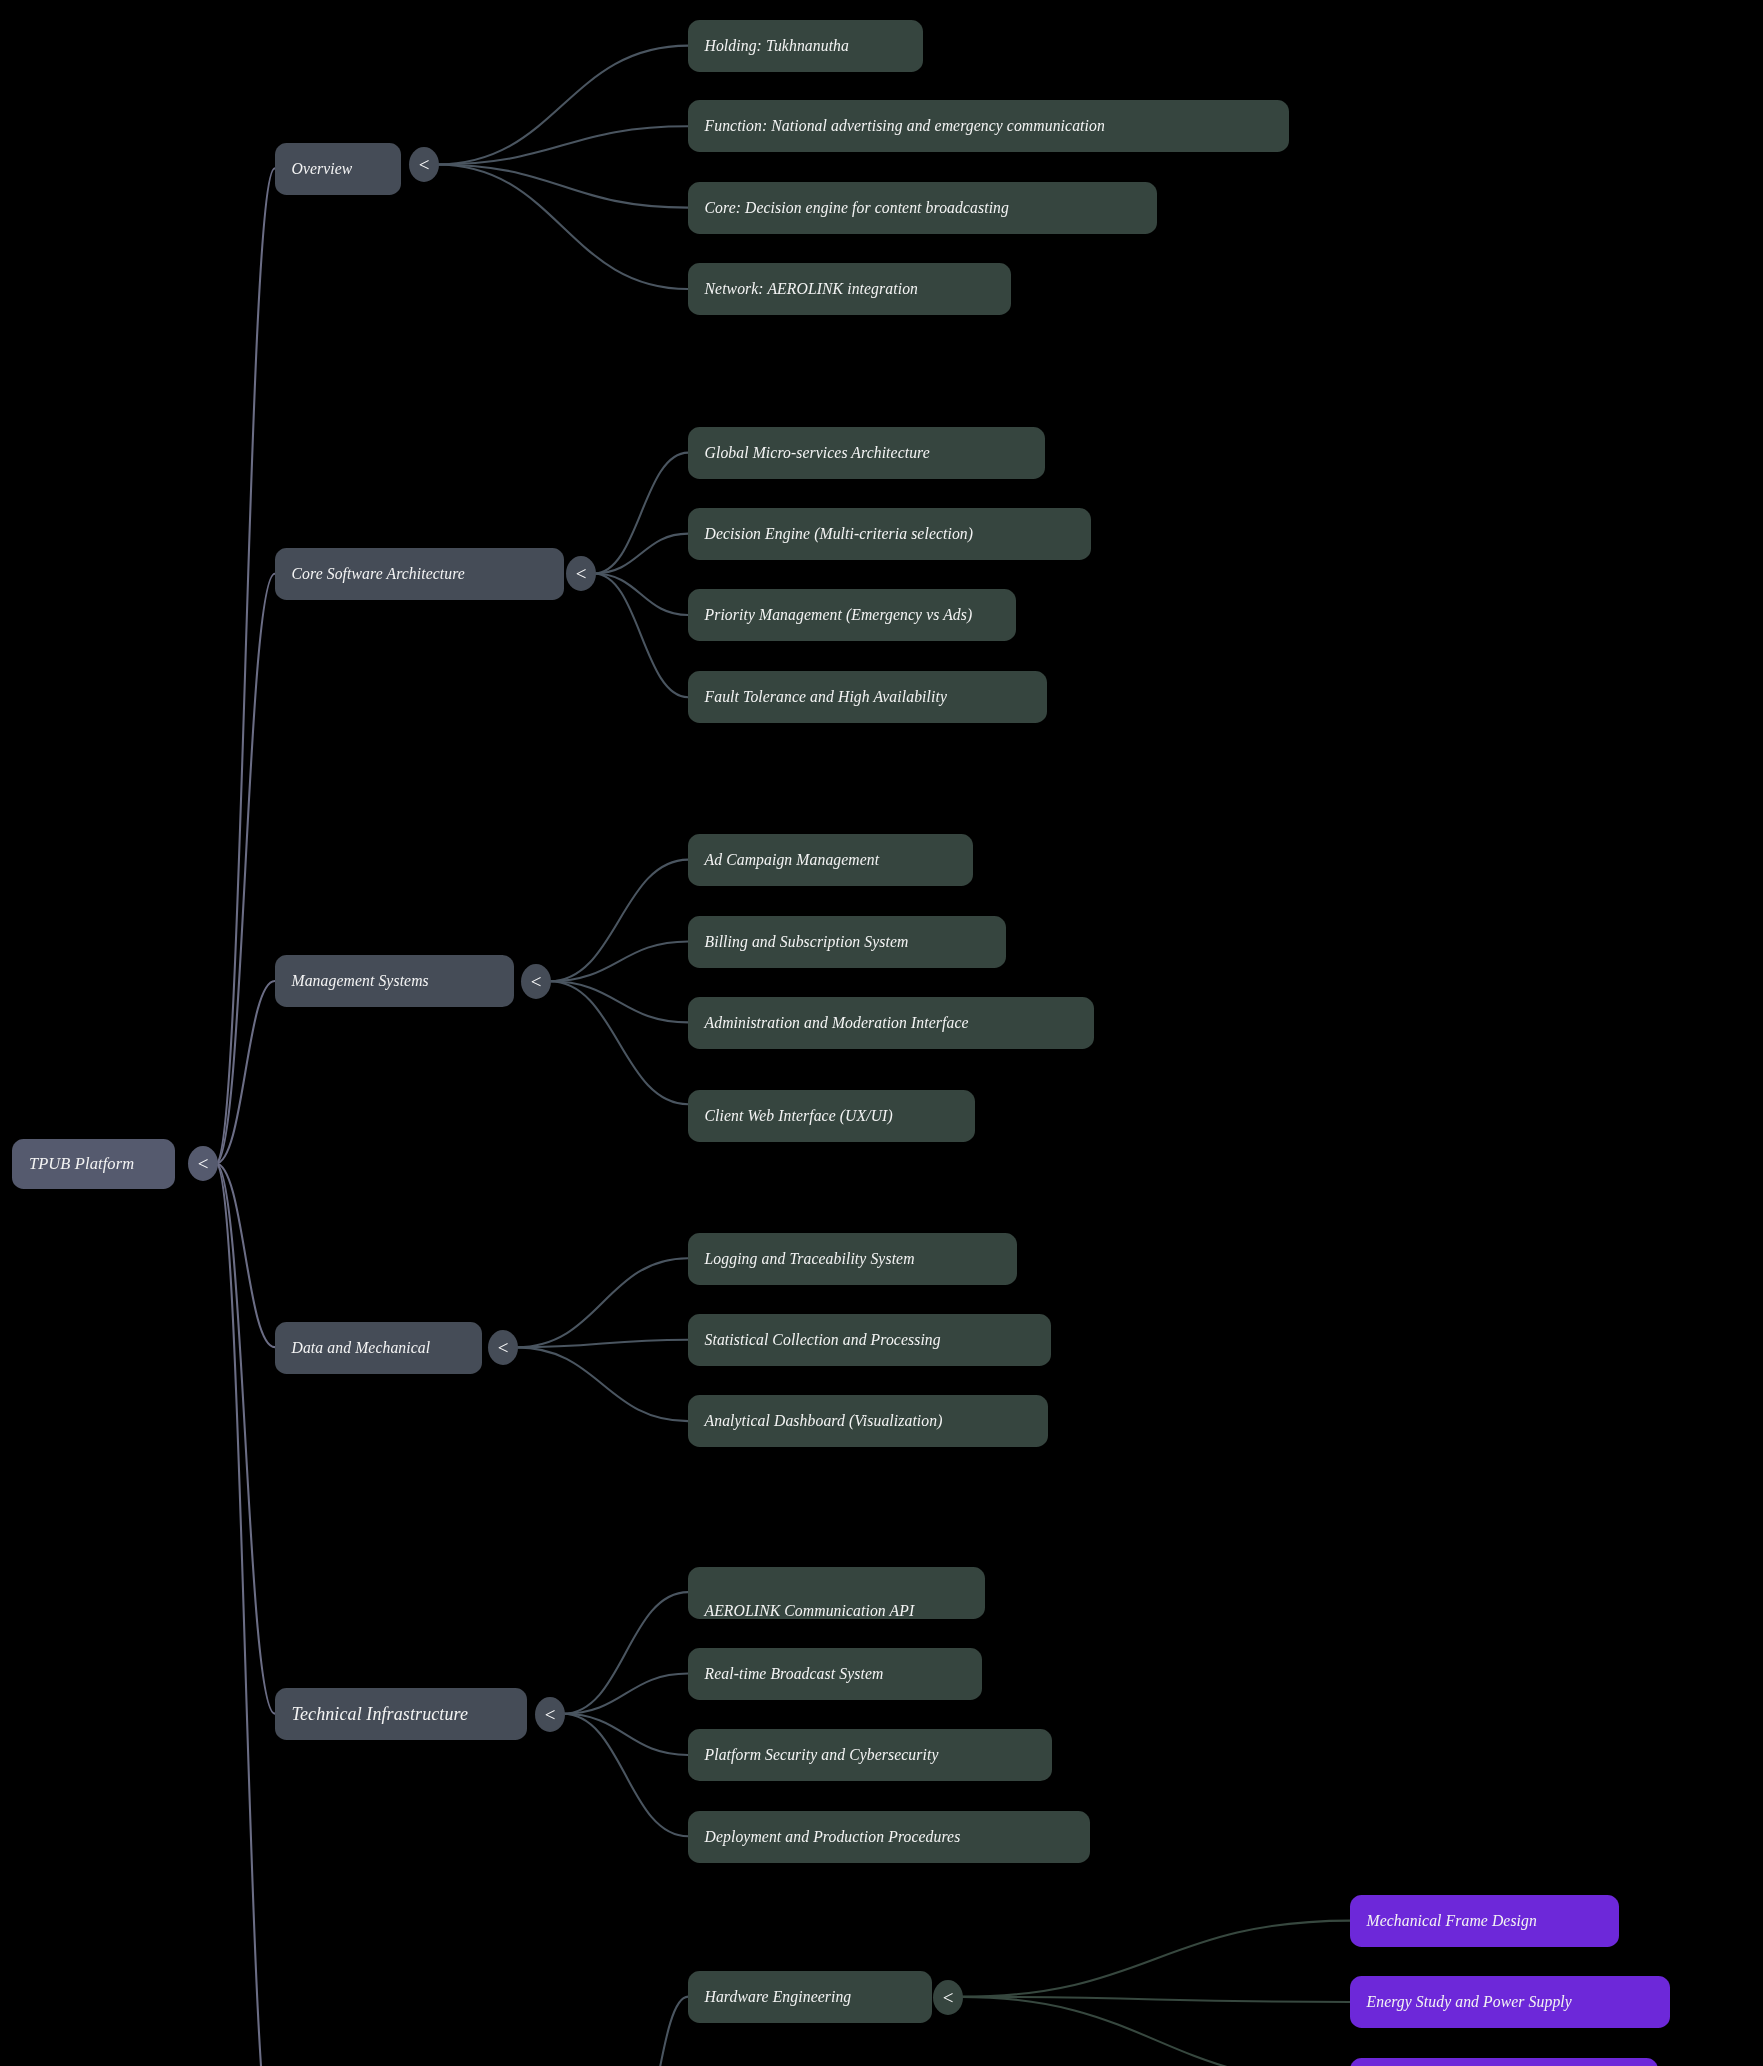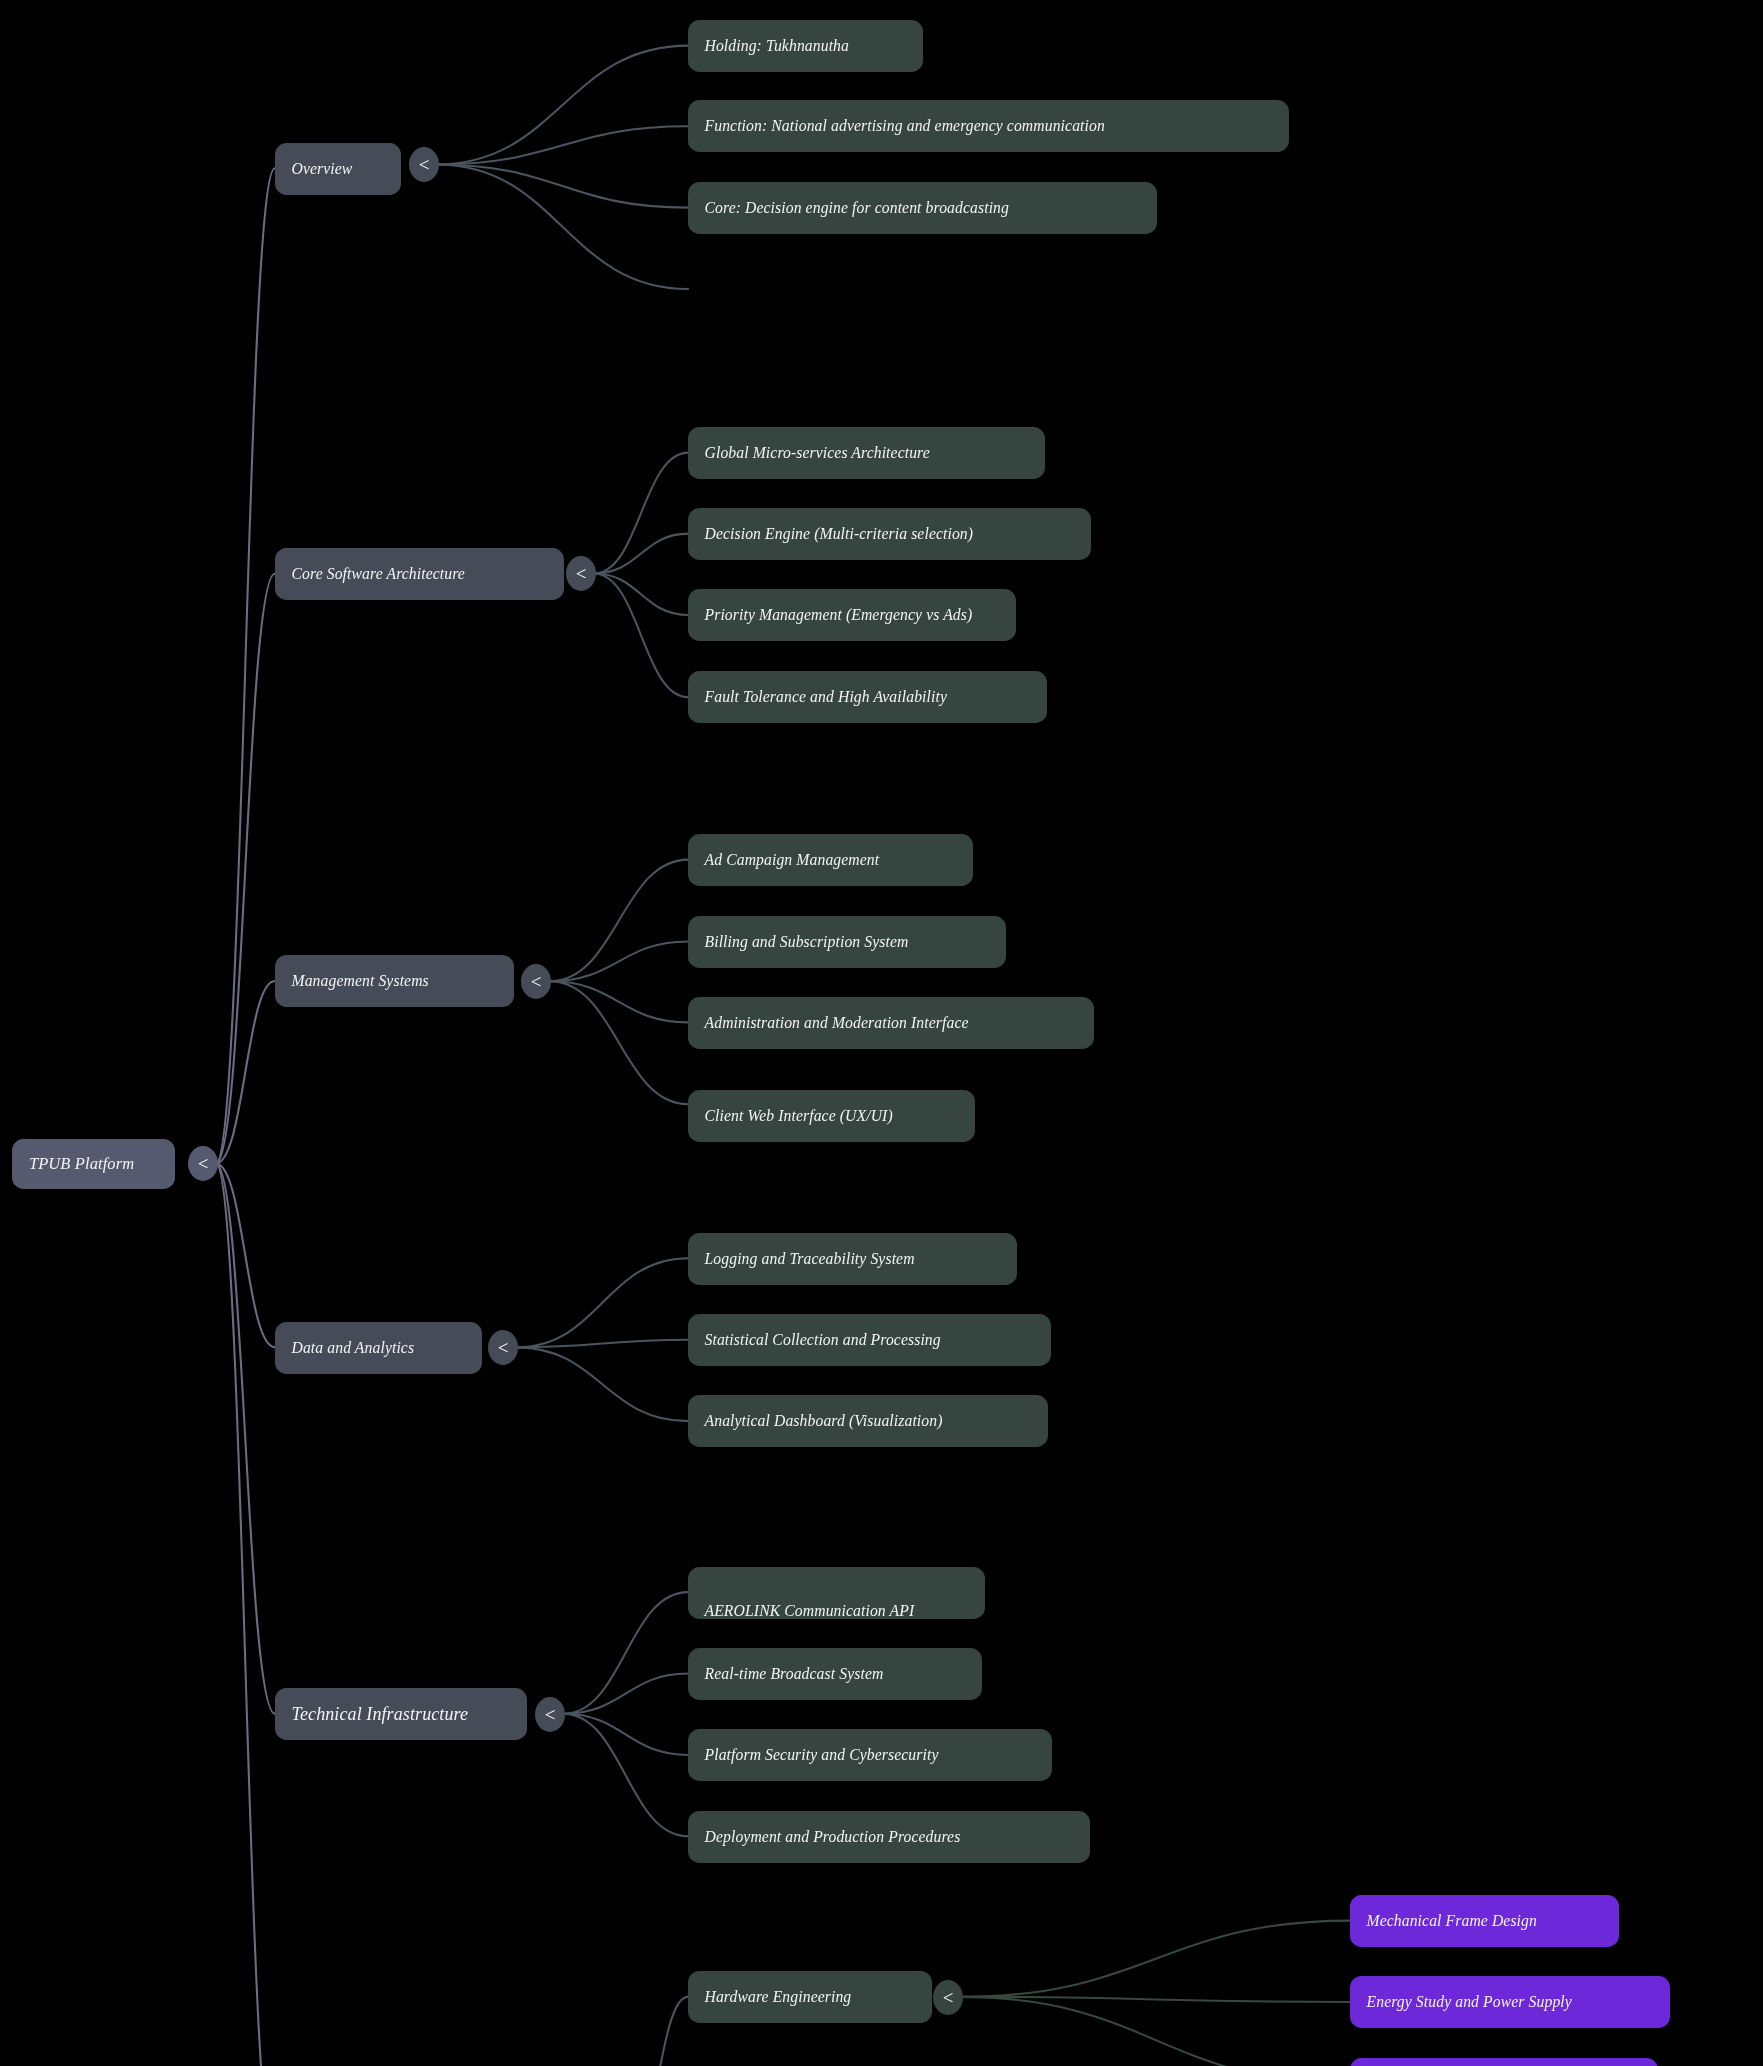--- a/index.html
+++ b/index.html
@@ -105,20 +105,23 @@
     <div class="toggle toggle-l1" style="left: 409px; top: 147px; width: 30px; height: 35px; font-size: 19px;">&lt;</div>
     <div class="node node-l2" style="left: 688px; top: 20px; width: 235px; height: 52px;">
       <span class="node-label" style="font-size: 15.7px;">Holding: Tukhnanutha</span>
     </div>
     <div class="node node-l2" style="left: 688px; top: 100px; width: 601px; height: 52px;">
       <span class="node-label" style="font-size: 15.7px;">Function: National advertising and emergency communication</span>
     </div>
     <div class="node node-l2" style="left: 688px; top: 182px; width: 469px; height: 52px;">
       <span class="node-label" style="font-size: 15.7px;">Core: Decision engine for content broadcasting</span>
     </div>
+    <div class="node node-l2" style="left: 688px; top: 263px; width: 323px; height: 52px;">
+      <span class="node-label" style="font-size: 15.7px;">Network: AEROLINK integration</span>
+    </div>
     <div class="node node-l1" style="left: 275px; top: 548px; width: 289px; height: 52px;">
       <span class="node-label" style="font-size: 15.7px;">Core Software Architecture</span>
     </div>
     <div class="toggle toggle-l1" style="left: 566px; top: 556px; width: 30px; height: 35px; font-size: 19px;">&lt;</div>
     <div class="node node-l2" style="left: 688px; top: 427px; width: 357px; height: 52px;">
       <span class="node-label" style="font-size: 15.7px;">Global Micro-services Architecture</span>
     </div>
     <div class="node node-l2" style="left: 688px; top: 508px; width: 403px; height: 52px;">
       <span class="node-label" style="font-size: 15.7px;">Decision Engine (Multi-criteria selection)</span>
     </div>
@@ -138,21 +141,21 @@
     <div class="node node-l2" style="left: 688px; top: 916px; width: 318px; height: 52px;">
       <span class="node-label" style="font-size: 15.7px;">Billing and Subscription System</span>
     </div>
     <div class="node node-l2" style="left: 688px; top: 997px; width: 406px; height: 52px;">
       <span class="node-label" style="font-size: 15.7px;">Administration and Moderation Interface</span>
     </div>
     <div class="node node-l2" style="left: 688px; top: 1090px; width: 287px; height: 52px;">
       <span class="node-label" style="font-size: 15.7px;">Client Web Interface (UX/UI)</span>
     </div>
     <div class="node node-l1" style="left: 275px; top: 1322px; width: 207px; height: 52px;">
-      <span class="node-label" style="font-size: 15.7px;">Data and Analytics</span>
+      <span class="node-label" style="font-size: 15.7px;">Data and Mechanical</span>
     </div>
     <div class="toggle toggle-l1" style="left: 488px; top: 1330px; width: 30px; height: 35px; font-size: 19px;">&lt;</div>
     <div class="node node-l2" style="left: 688px; top: 1233px; width: 329px; height: 52px;">
       <span class="node-label" style="font-size: 15.7px;">Logging and Traceability System</span>
     </div>
     <div class="node node-l2" style="left: 688px; top: 1314px; width: 363px; height: 52px;">
       <span class="node-label" style="font-size: 15.7px;">Statistical Collection and Processing</span>
     </div>
     <div class="node node-l2" style="left: 688px; top: 1395px; width: 360px; height: 52px;">
       <span class="node-label" style="font-size: 15.7px;">Analytical Dashboard (Visualization)</span>

